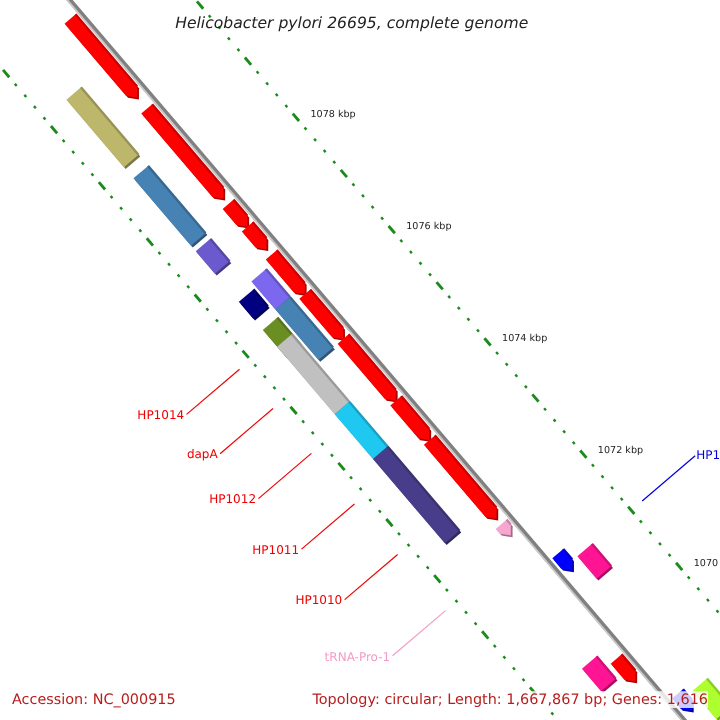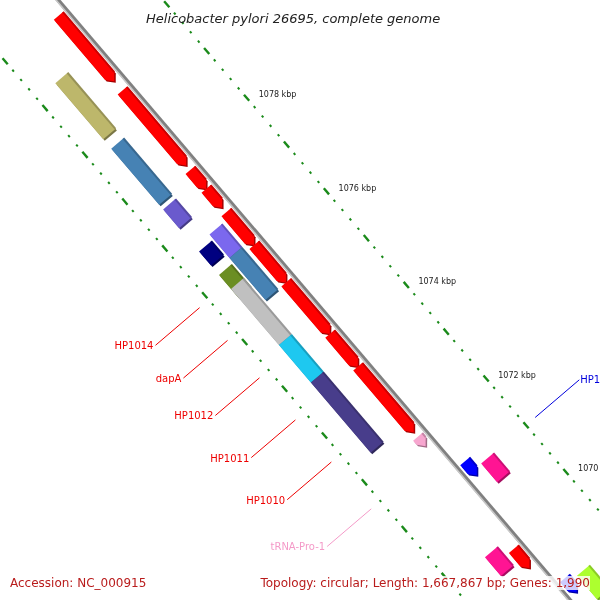--- a/index.html
+++ b/index.html
@@ -598,14 +598,14 @@
         <line x1="742.7640326487862" y1="660.7273489046618" x2="786.8838580789493" y2="623.0784312042559" stroke="#0000dd" stroke-width="1"></line>
         <text x="787.8838580789493" y="626.0784312042559" text-anchor="start" fill="#0000dd" class="gene-label">HP1003</text>
         <line x1="926.3998743288656" y1="875.9256008735048" x2="970.5196997590288" y2="838.276683173099" stroke="#0000dd" stroke-width="1"></line>
         <text x="971.5196997590288" y="841.276683173099" text-anchor="start" fill="#0000dd" class="gene-label">HP0997</text>
         <line x1="966.3207094767098" y1="922.7078295623846" x2="1010.4405349068729" y2="885.0589118619788" stroke="#0000dd" stroke-width="1"></line>
         <text x="1011.4405349068729" y="888.0589118619788" text-anchor="start" fill="#0000dd" class="gene-label">HP0996</text>
       </g>
     <text id="title" class="title" x="146" y="23">Helicobacter pylori 26695, complete genome</text>
   </svg>
   <div id="acc" class="footer">Accession: NC_000915</div>
-  <div id="topo" class="footer">Topology: circular; Length: 1,667,867 bp; Genes: 1,990</div>
+  <div id="topo" class="footer">Topology: circular; Length: 1,667,867 bp; Genes: 1,616</div>
 </div>
 
 </body></html>

